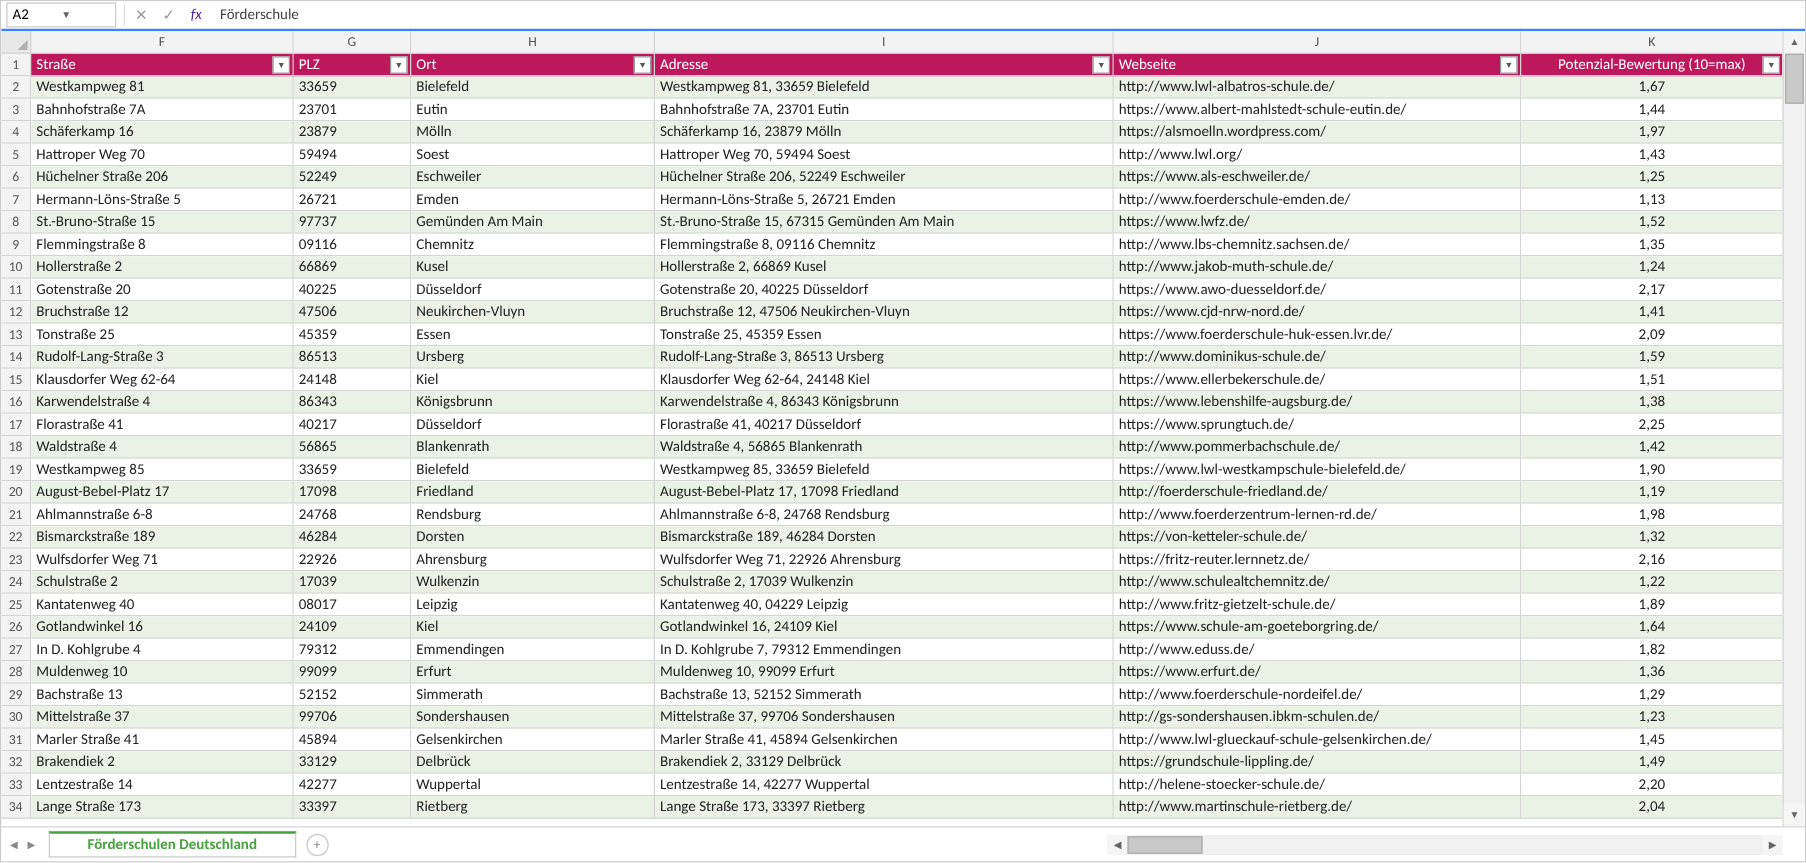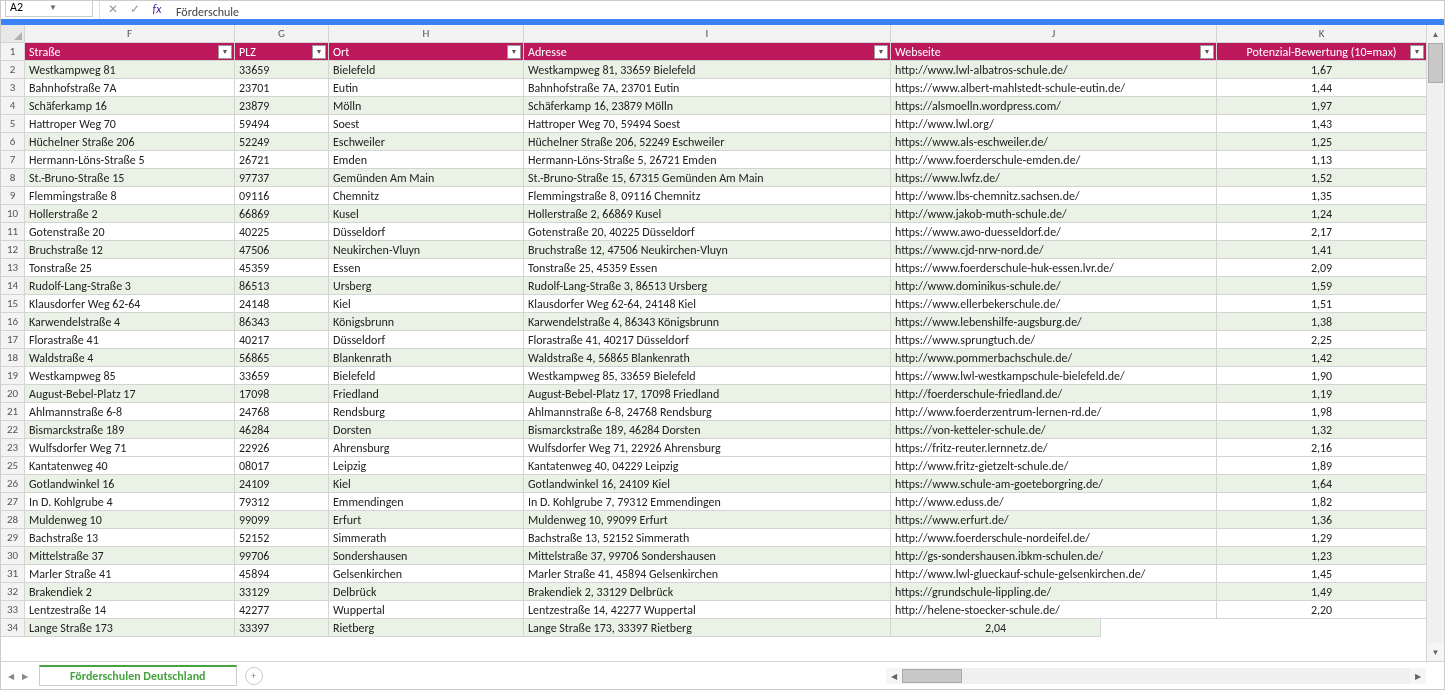--- a/index.html
+++ b/index.html
@@ -1,17 +1,17 @@
 <!DOCTYPE html>
 <html><head>
 <meta charset="utf-8">
 <style>
 *{box-sizing:border-box;margin:0;padding:0;font-family:Calibri,Arial,sans-serif;font-size:12px}
 body{background:#fff;overflow:hidden;width:1445px;height:690px;display:flex;flex-direction:column;border:1px solid #ccc}
-.formula-bar{display:flex;align-items:flex-end;height:24px;border-bottom:6px solid #3b82f6;background:#fff}
+.formula-bar{display:flex;align-items:center;height:24px;border-bottom:2px solid #3b82f6;background:#fff}
 .name-box{width:88px;height:20px;border:1px solid #ccc;margin:2px 4px;padding:0 4px;display:flex;align-items:center;position:relative;background:#fff}
 .name-box span{flex:1}
 .name-box .dd{font-size:8px;color:#666}
 .fb-divider{width:1px;height:18px;background:#e0e0e0;margin:0 2px}
 .fb-btn{width:22px;height:20px;display:flex;align-items:center;justify-content:center;color:#999;cursor:pointer}
 .fb-btn.fx{font-style:italic;color:#4c1d95}
 .fb-btn.check{color:#999}
 .formula-input{flex:1;padding:0 8px;color:#444}
 .grid-wrapper{flex:1;display:flex;overflow:hidden;position:relative}
 .grid-main{flex:1;overflow:hidden;display:flex;flex-direction:column}
@@ -281,20 +281,29 @@
         </div>
         <div class="row odd">
           <div class="rh">23</div>
           <div class="cell c-F">Wulfsdorfer Weg 71</div>
           <div class="cell c-G">22926</div>
           <div class="cell c-H">Ahrensburg</div>
           <div class="cell c-I">Wulfsdorfer Weg 71, 22926 Ahrensburg</div>
           <div class="cell c-J">https://fritz-reuter.lernnetz.de/</div>
           <div class="cell c-K num">2,16</div>
         </div>
+        <div class="row even">
+          <div class="rh">24</div>
+          <div class="cell c-F">Schulstraße 2</div>
+          <div class="cell c-G">17039</div>
+          <div class="cell c-H">Wulkenzin</div>
+          <div class="cell c-I">Schulstraße 2, 17039 Wulkenzin</div>
+          <div class="cell c-J">http://www.schulealtchemnitz.de/</div>
+          <div class="cell c-K num">1,22</div>
+        </div>
         <div class="row odd">
           <div class="rh">25</div>
           <div class="cell c-F">Kantatenweg 40</div>
           <div class="cell c-G">08017</div>
           <div class="cell c-H">Leipzig</div>
           <div class="cell c-I">Kantatenweg 40, 04229 Leipzig</div>
           <div class="cell c-J">http://www.fritz-gietzelt-schule.de/</div>
           <div class="cell c-K num">1,89</div>
         </div>
         <div class="row even">
@@ -368,20 +377,21 @@
           <div class="cell c-I">Lentzestraße 14, 42277 Wuppertal</div>
           <div class="cell c-J">http://helene-stoecker-schule.de/</div>
           <div class="cell c-K num">2,20</div>
         </div>
         <div class="row even">
           <div class="rh">34</div>
           <div class="cell c-F">Lange Straße 173</div>
           <div class="cell c-G">33397</div>
           <div class="cell c-H">Rietberg</div>
           <div class="cell c-I">Lange Straße 173, 33397 Rietberg</div>
+          <div class="cell c-J">http://www.martinschule-rietberg.de/</div>
           <div class="cell c-K num">2,04</div>
         </div>
       </div>
   </div>
   <div class="vscroll">
     <div class="arrow">▲</div>
     <div class="track">
       <div class="thumb"></div>
     </div>
     <div class="arrow bot">▼</div>

